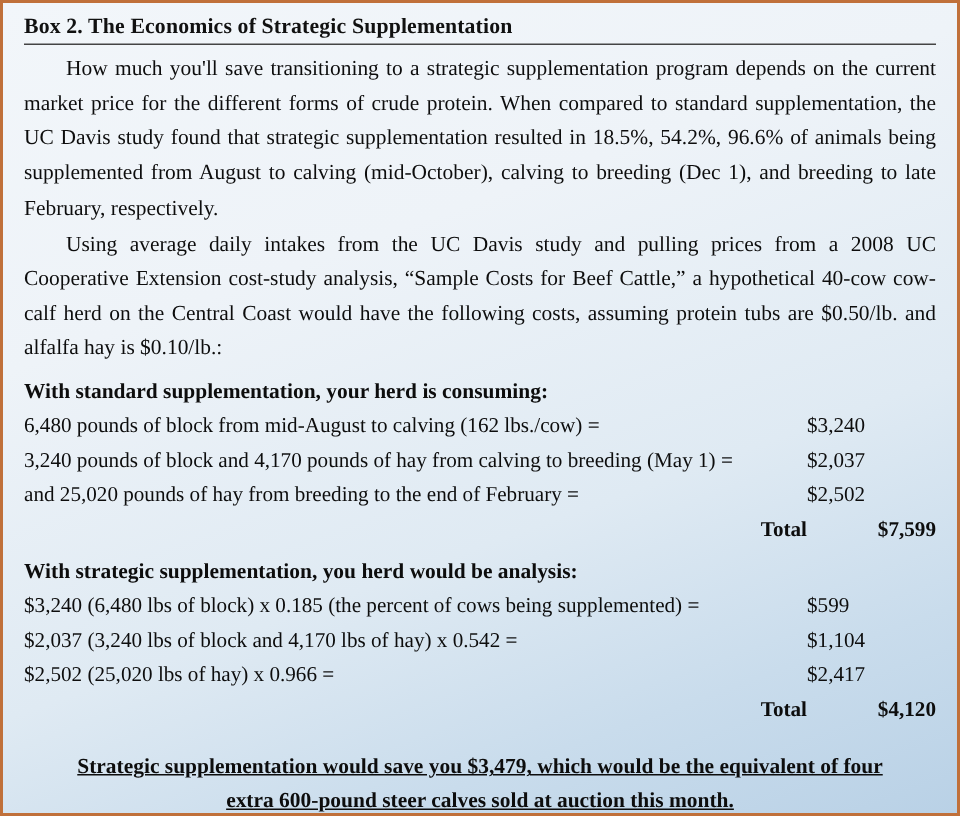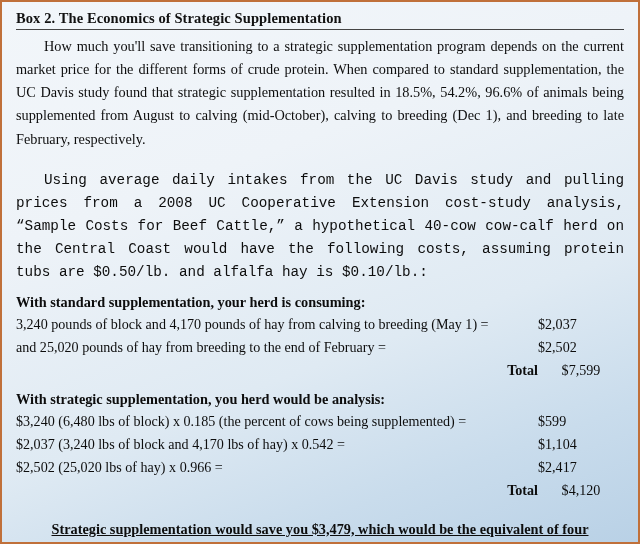--- a/index.html
+++ b/index.html
@@ -33,22 +33,21 @@
   }
   p.para {
     margin: 0 0 0 0;
     font-size: 14.3px;
     line-height: 1.62;
     color: #0d0d0d;
     text-align: justify;
     text-indent: 28px;
   }
   p.para + p.para {
-    margin-top: 18px;
-    font-family: Liberation Mono, monospace;
+    margin-top: 1px;
   }
   .section-head {
     font-weight: bold;
     font-size: 14.3px;
     color: #0d0d0d;
     margin-top: 9px;
     margin-bottom: 2px;
   }
   table.costs {
     width: 100%;
@@ -69,22 +68,22 @@
     width: 86px;
     padding-left: 10px;
     white-space: nowrap;
   }
   td.total-label {
     text-align: right;
     font-weight: bold;
     padding-right: 10px;
   }
   td.total-amount {
-    text-align: center;
-    font-weight: normal;
+    text-align: right;
+    font-weight: bold;
     width: 86px;
     padding-left: 10px;
     white-space: nowrap;
   }
   .conclusion {
     margin-top: 16px;
     text-align: center;
     font-weight: bold;
     font-size: 14.3px;
     line-height: 1.55;
@@ -99,20 +98,24 @@
 <div class="box">
 
   <div class="title">Box 2. The Economics of Strategic Supplementation</div>
 
   <p class="para">How much you'll save transitioning to a strategic supplementation program depends on the current market price for the different forms of crude protein. When compared to standard supplementation, the UC Davis study found that strategic supplementation resulted in 18.5%, 54.2%, 96.6% of animals being supplemented from August to calving (mid-October), calving to breeding (Dec 1), and breeding to late February, respectively.</p>
   <p class="para">Using average daily intakes from the UC Davis study and pulling prices from a 2008 UC Cooperative Extension cost-study analysis, “Sample Costs for Beef Cattle,” a hypothetical 40-cow cow-calf herd on the Central Coast would have the following costs, assuming protein tubs are $0.50/lb. and alfalfa hay is $0.10/lb.:</p>
 
   <div class="section-head">With standard supplementation, your herd is consuming:</div>
   <table class="costs">
     <tbody>
+      <tr>
+        <td class="desc">6,480 pounds of block from mid-August to calving (162 lbs./cow) =</td>
+        <td class="amount">$3,240</td>
+      </tr>
       <tr>
         <td class="desc">3,240 pounds of block and 4,170 pounds of hay from calving to breeding (May 1) =</td>
         <td class="amount">$2,037</td>
       </tr>
       <tr>
         <td class="desc">and 25,020 pounds of hay from breeding to the end of February =</td>
         <td class="amount">$2,502</td>
       </tr>
       <tr>
         <td class="total-label">Total</td>

